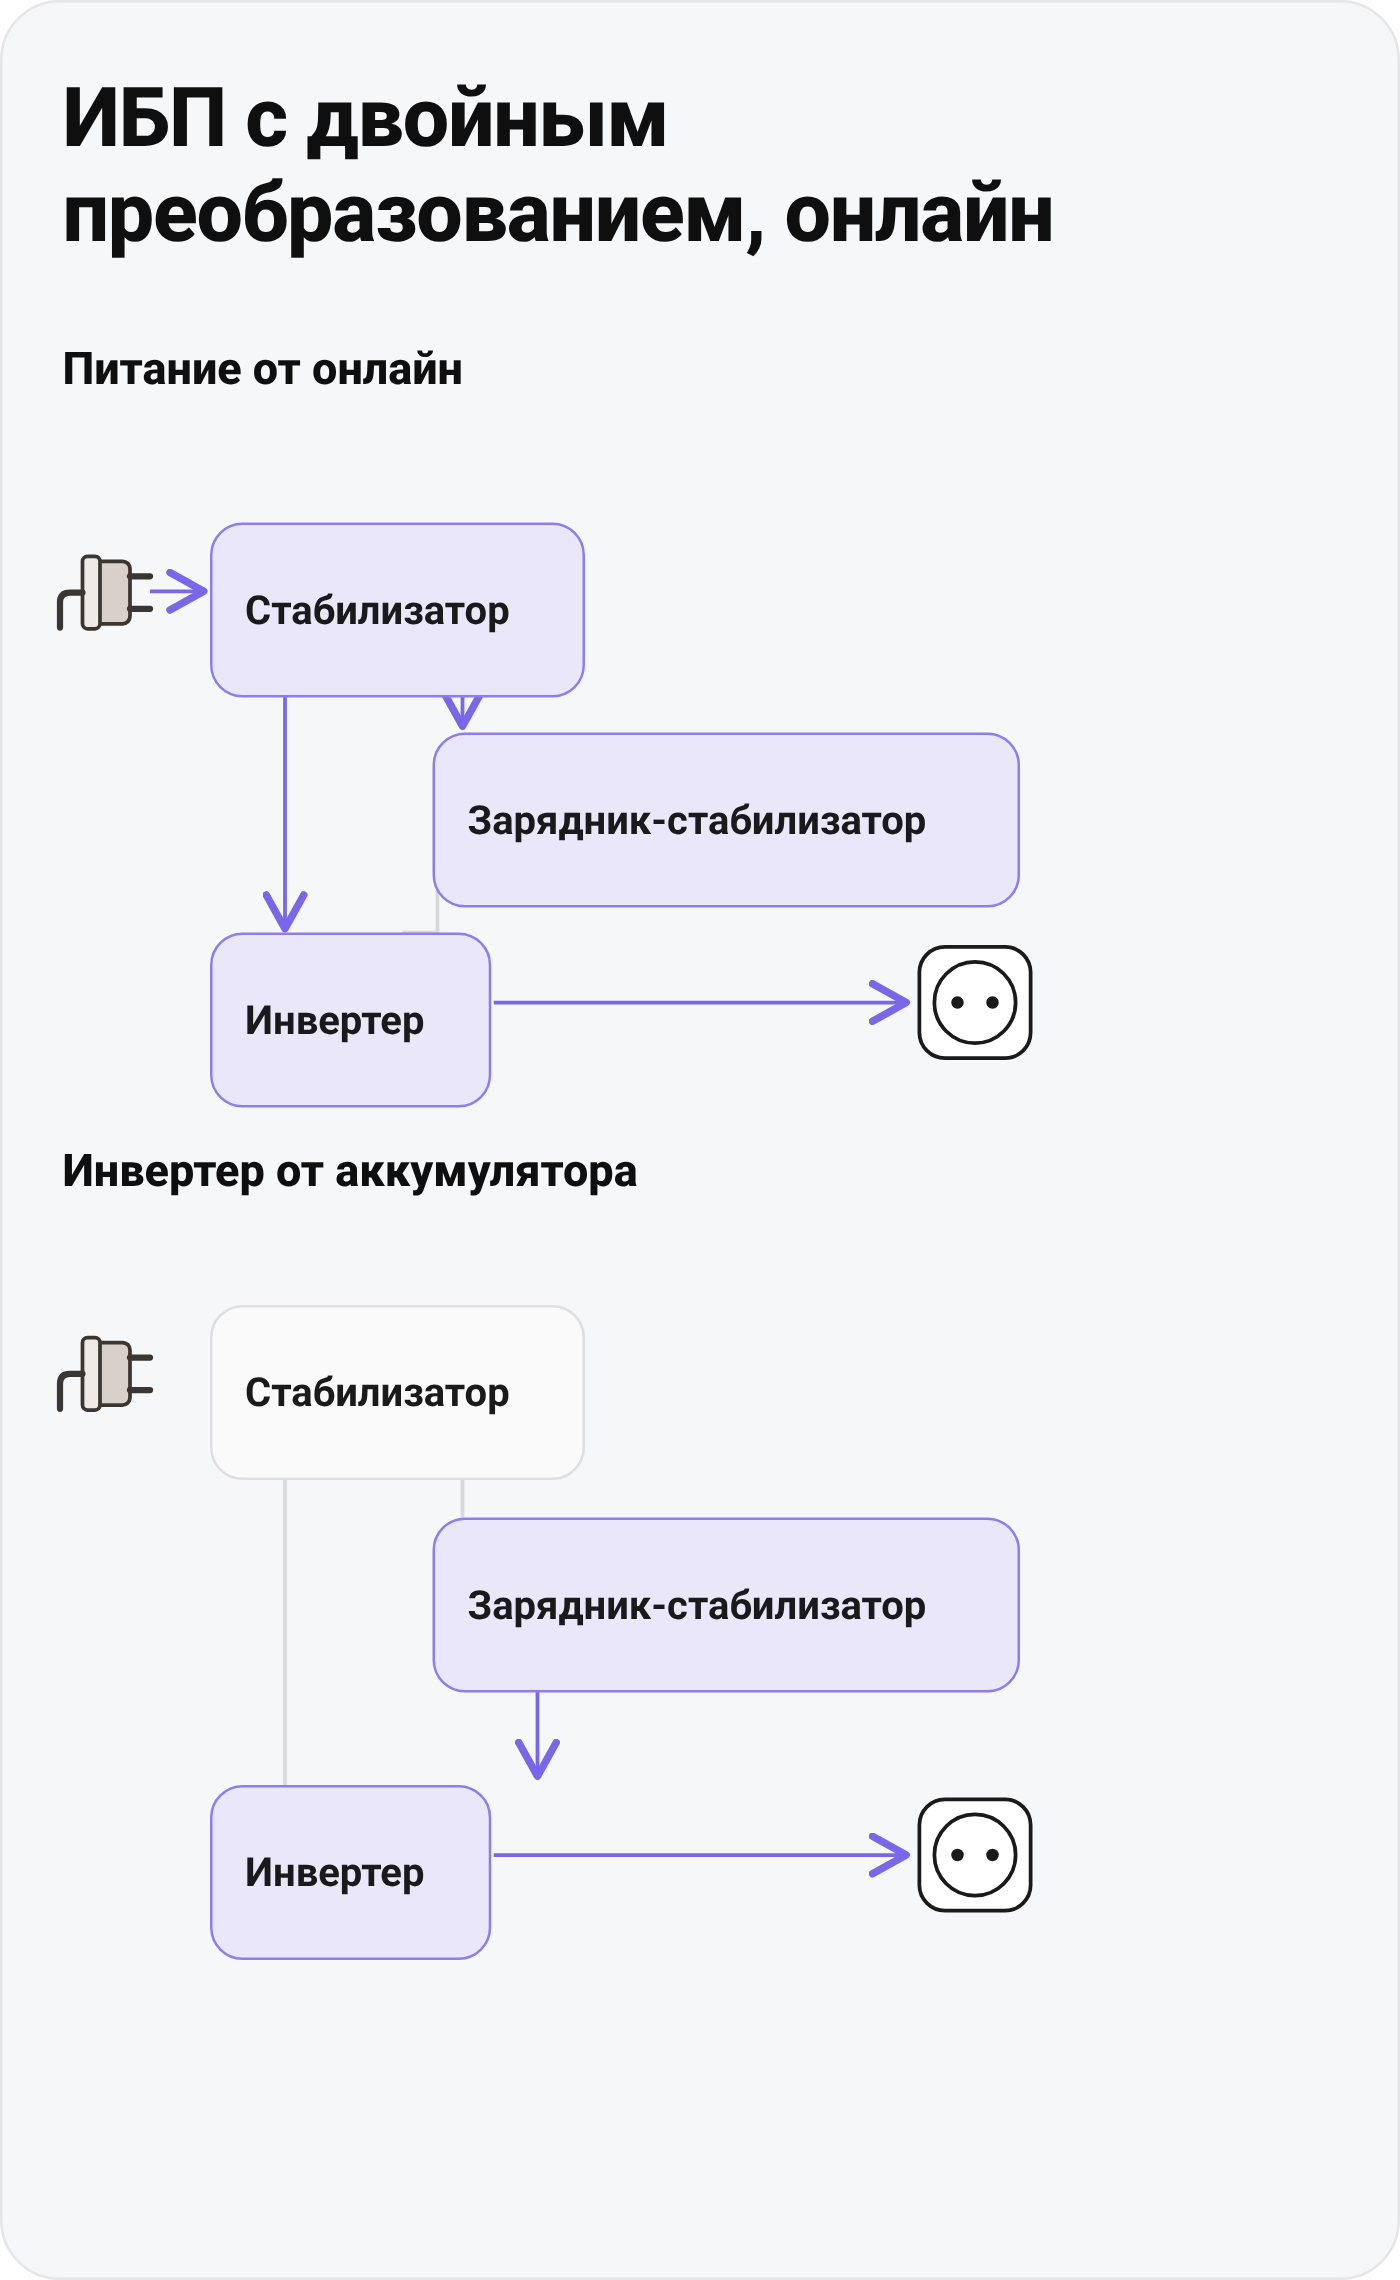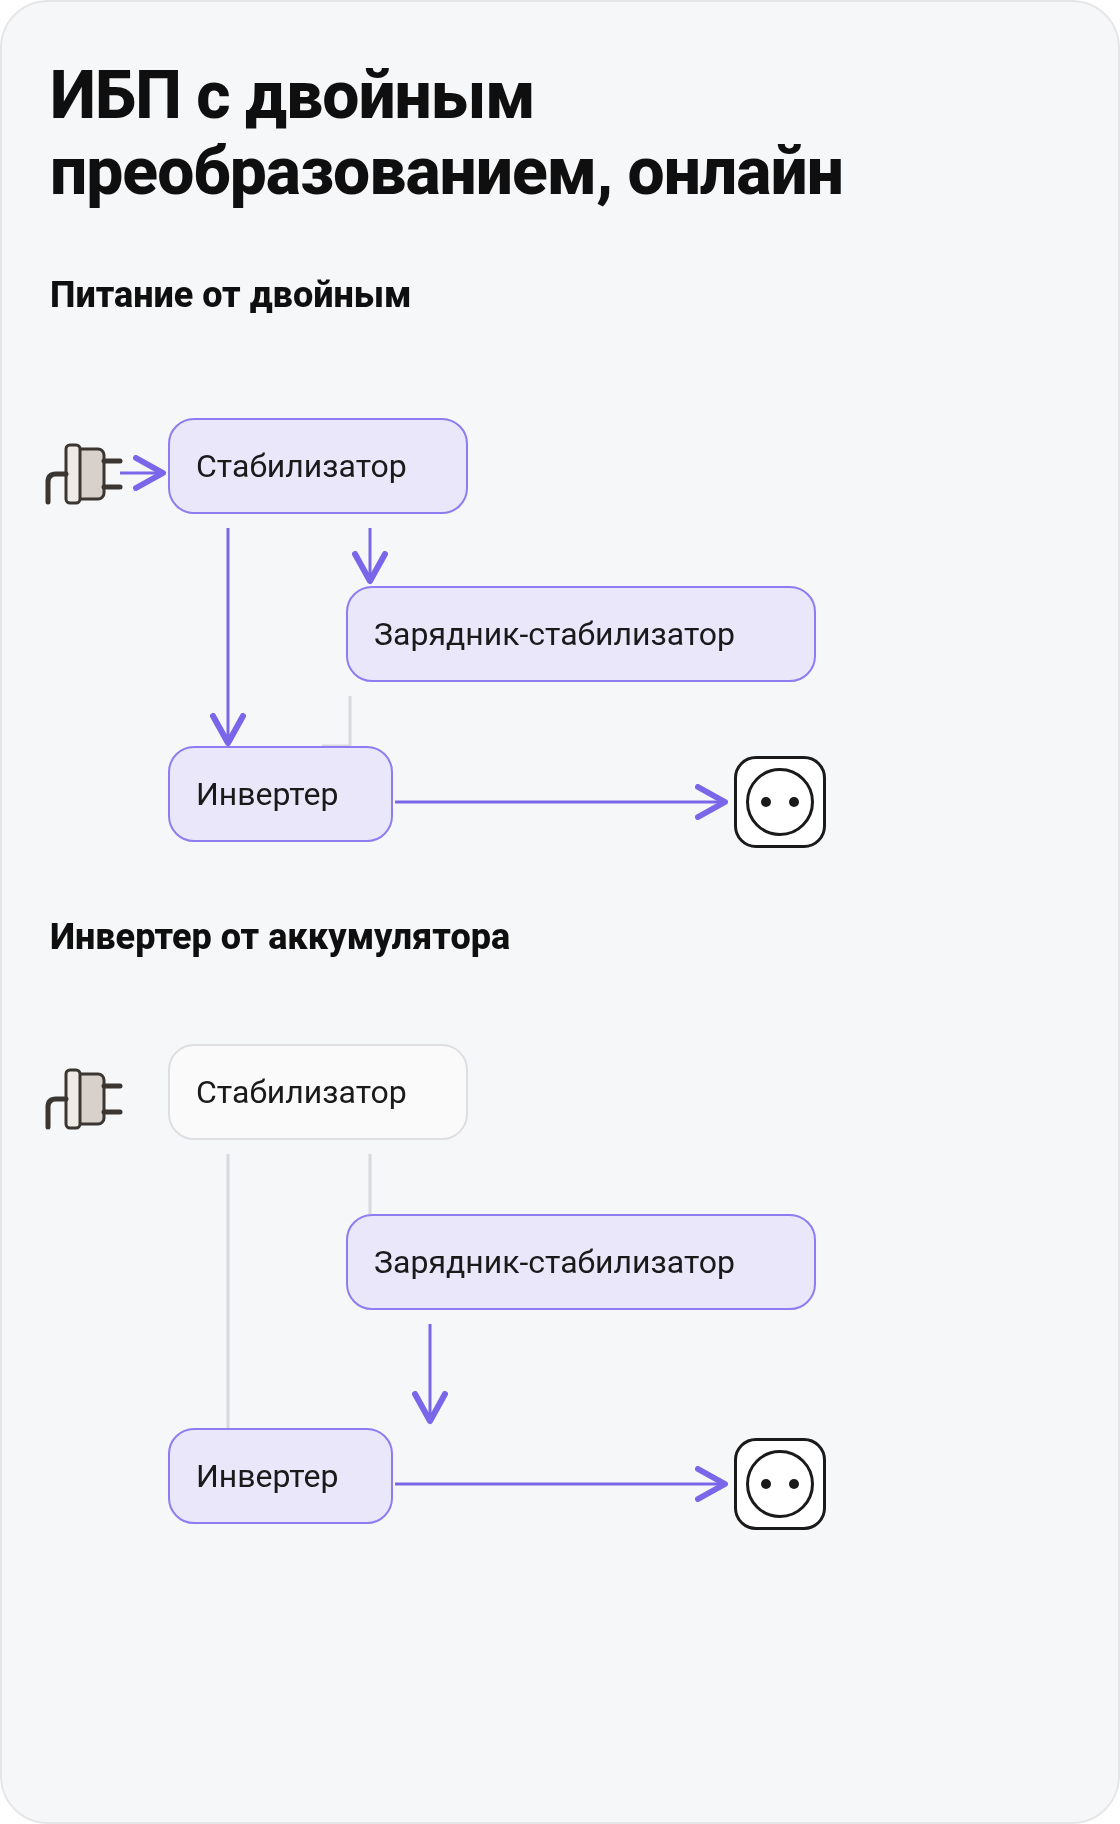--- a/index.html
+++ b/index.html
@@ -48,26 +48,26 @@
   .diag {
     position: absolute;
     left: 0;
     top: 0;
   }
   .node {
     position: absolute;
     box-sizing: border-box;
     border-radius: 26px;
     font-size: 32px;
-    font-weight: 400;
+    font-weight: 700;
     color: #1a1a1a;
     display: flex;
     align-items: center;
     padding: 0 26px;
-    height: 96px;
+    height: 140px;
   }
   .node.active {
     background: #ebe7fb;
     border: 2px solid #8f7cf0;
   }
   .node.inactive {
     background: #fafafb;
     border: 2px solid #dedee3;
   }
   .socket {
@@ -107,21 +107,21 @@
     pointer-events: none;
   }
 </style>
 </head>
 <body>
 
 <div class="card">
 
   <h1 class="title">ИБП с двойным преобразованием, онлайн</h1>
 
-  <h2 class="subtitle">Питание от двойным</h2>
+  <h2 class="subtitle">Питание от онлайн</h2>
 
   <div class="section mains">
 
     <svg class="overlay" width="1024" height="600">
       <defs>
         <marker id="ah-a" markerWidth="12" markerHeight="12" refX="9" refY="6" orient="auto">
           <path d="M1,1 L10,6 L1,11" fill="none" stroke="#7a66e8" stroke-width="2" stroke-linecap="round" stroke-linejoin="round"></path>
         </marker>
       </defs>
 

